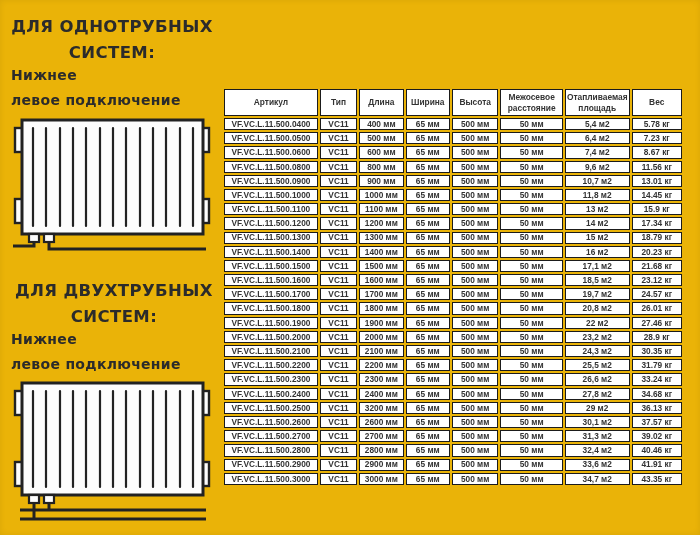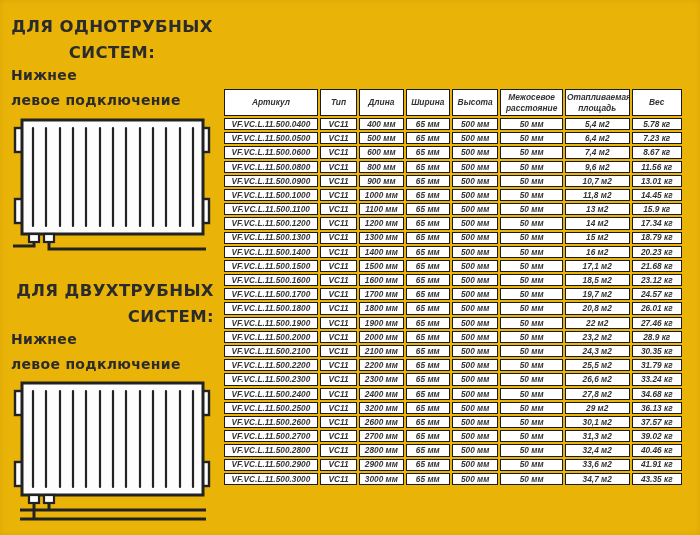--- a/index.html
+++ b/index.html
@@ -7,21 +7,21 @@
   .page{position:relative;width:700px;height:535px;background:#eab308;overflow:hidden;
         box-shadow:inset 0 0 6px rgba(0,0,0,.08);}
   
   .section-heading{position:absolute;width:212px;text-align:center;
         font-weight:bold;font-size:16.5px;line-height:26px;letter-spacing:.4px;color:#2b2b2b;}
   .section-sub{position:absolute;width:215px;text-align:left;
         font-weight:bold;font-size:14px;line-height:25px;letter-spacing:.3px;color:#2b2b2b;}
   .diagram{position:absolute;}
   .diagram svg{display:block;}
   
-  .spec-wrap{position:absolute;left:222px;top:87px;width:462px;font-style:italic;}
+  .spec-wrap{position:absolute;left:222px;top:87px;width:462px;}
   table.spec{width:100%;table-layout:fixed;border-collapse:separate;border-spacing:2px;}
   table.spec th,table.spec td{
         box-sizing:border-box;border:1.4px solid #1b1b1b;background:#fff;
         font-family:"Liberation Sans",sans-serif;font-weight:bold;color:#333;
         text-align:center;vertical-align:middle;padding:0 1px;overflow:hidden;white-space:nowrap;}
   table.spec th{font-size:8.4px;line-height:1.2;height:27px;white-space:normal;}
   table.spec td{font-size:8.3px;height:12.2px;line-height:1;}
 </style>
 </head>
 <body>
@@ -50,21 +50,21 @@
       <path stroke-width="2.2" stroke-linecap="round" d="M23 15V113M36 15V113M50 15V113M63 15V113M76 15V113M90 15V113M103 15V113M116 15V113M130 15V113M143 15V113M156 15V113M170 15V113M183 15V113"></path>
 
       <rect x="19" y="121" width="10" height="8" stroke-width="2.2" fill="#fdfdfd"></rect>
       <rect x="34" y="121" width="10" height="8" stroke-width="2.2" fill="#fdfdfd"></rect>
 
       <path stroke-width="3" d="M24 129 V133 H3"></path>
       <path stroke-width="3" d="M39 129 V136 H196"></path>
     </svg>
   </div>
 
-  <div class="section-heading" style="left:2px;top:278px;text-align:right;">
+  <div class="section-heading" style="left:8px;top:278px;">
     <div>ДЛЯ ДВУХТРУБНЫХ</div>
     <div>СИСТЕМ:</div>
   </div>
   <div class="section-sub" style="left:11px;top:327px;">
     <div>Нижнее</div>
     <div>левое подключение</div>
   </div>
 
   <div class="diagram" style="left:10px;top:378px;">
     <svg width="204" height="150" viewBox="0 0 204 150" fill="none" stroke="#222">

